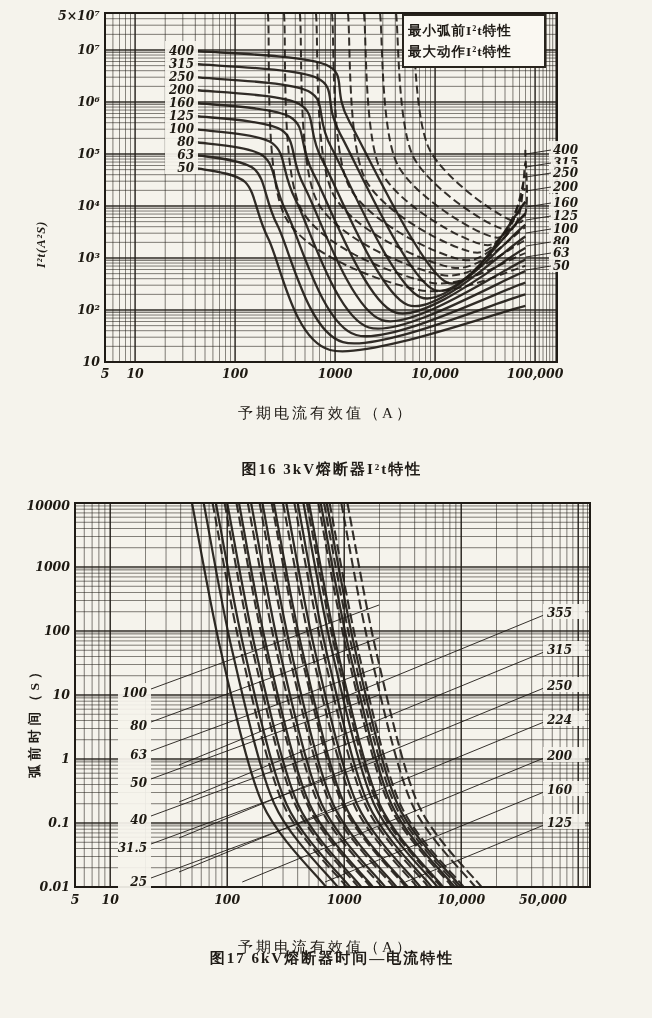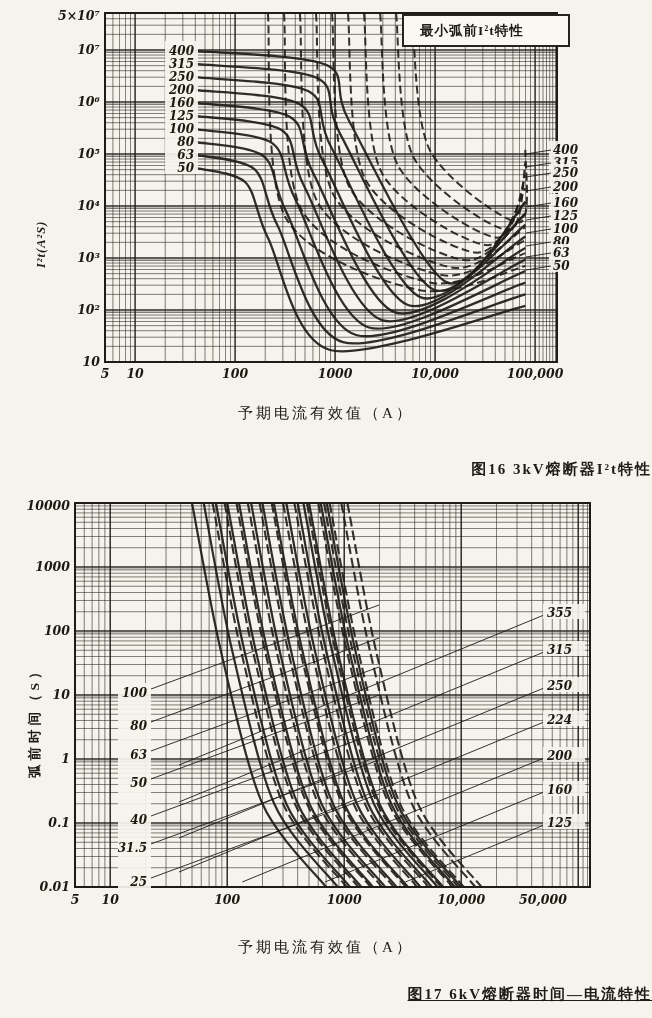--- a/index.html
+++ b/index.html
@@ -3,32 +3,32 @@
 <meta charset="utf-8">
 <style>
   html,body{margin:0;padding:0;background:#e9e7e0;}
   .page{position:relative;width:652px;height:1018px;background:#f5f3ec;overflow:hidden;
         font-family:"Liberation Serif","DejaVu Serif",serif;color:#1f1b16;}
   .page svg{position:absolute;left:0;top:0;}
   svg text{font-family:"DejaVu Serif",serif;fill:#1d1912;}
   svg .tick{font-size:12.5px;font-style:italic;font-weight:bold;}
   svg .rlab{font-size:12px;font-style:italic;font-weight:bold;}
   .overlay{position:absolute;}
-  .legend-box{left:402px;top:14px;width:168px;background:#faf8f2;border:2px solid #28241d;
-              padding:4px 4px 4px 16px;box-sizing:border-box;}
+  .legend-box{left:402px;top:14px;width:144px;background:#faf8f2;border:2px solid #28241d;
+              padding:4px 4px 4px 4px;box-sizing:border-box;}
   .legend-box .lg-line{font-size:13.5px;font-weight:bold;line-height:21px;letter-spacing:1px;white-space:nowrap;}
   .axis-title{font-size:15px;font-weight:normal;letter-spacing:3px;white-space:nowrap;}
-  .caption{font-size:15px;font-weight:bold;letter-spacing:2px;text-align:right;left:0;right:0;margin-left:12px;}
+  .caption{font-size:15px;font-weight:bold;letter-spacing:2px;text-align:center;left:0;right:0;margin-left:12px;}
   .rot{transform:rotate(-90deg);transform-origin:left top;}
   .ylab16{left:34px;top:268px;font-size:12.5px;font-weight:bold;font-style:italic;letter-spacing:1px;}
   .ylab17{left:26px;top:778px;font-size:13.5px;font-weight:bold;letter-spacing:4px;}
   .xlab16{left:0;right:0;top:404px;text-align:center;}
   .xlab17{left:0;right:0;top:938px;text-align:center;}
   .cap16{top:460px;}
-  .cap17{top:985px;text-decoration:underline;}
+  .cap17{top:949px;}
 </style>
 </head>
 <body>
 
 <div class="page">
 
   <svg id="canvas" width="652" height="1018" viewBox="0 0 652 1018">
       <clipPath id="c16">
         <rect x="105" y="13" width="452" height="349"></rect>
       </clipPath>
@@ -405,20 +405,21 @@
         <text x="110.22050949268579" y="904" text-anchor="middle" class="tick">10</text>
         <text x="227.2205094926858" y="904" text-anchor="middle" class="tick">100</text>
         <text x="344.2205094926858" y="904" text-anchor="middle" class="tick">1000</text>
         <text x="461.2205094926858" y="904" text-anchor="middle" class="tick">10,000</text>
         <text x="543" y="904" text-anchor="middle" class="tick">50,000</text>
       </g>
     </svg>
 
   <div class="overlay legend-box">
     <div class="lg-line">最小弧前I²t特性</div>
+    <div class="lg-line">最大动作I²t特性</div>
   </div>
 
   <div class="overlay rot ylab16">I²t(A²S)</div>
   <div class="overlay axis-title xlab16">予期电流有效值（A）</div>
   <div class="overlay caption cap16">图16  3kV熔断器I²t特性</div>
 
   <div class="overlay rot ylab17">弧前时间（S）</div>
   <div class="overlay axis-title xlab17">予期电流有效值（A）</div>
   <div class="overlay caption cap17">图17  6kV熔断器时间—电流特性</div>
 

